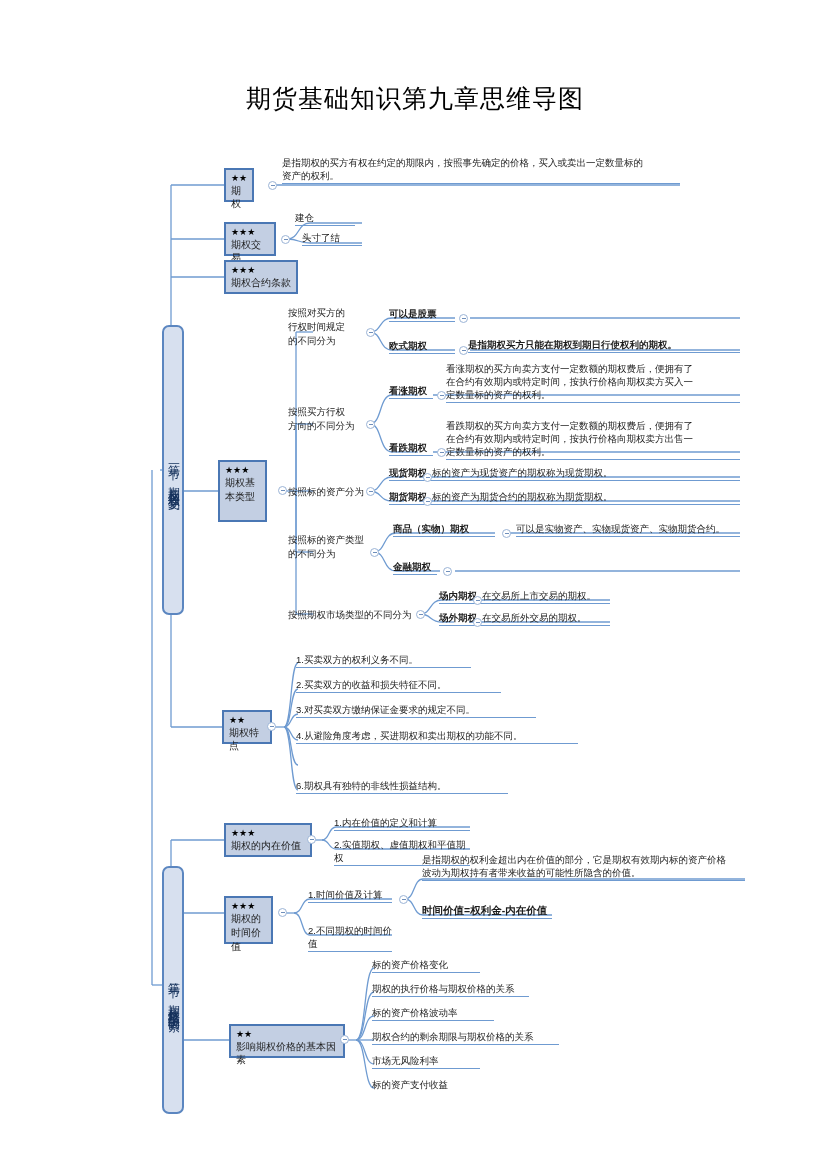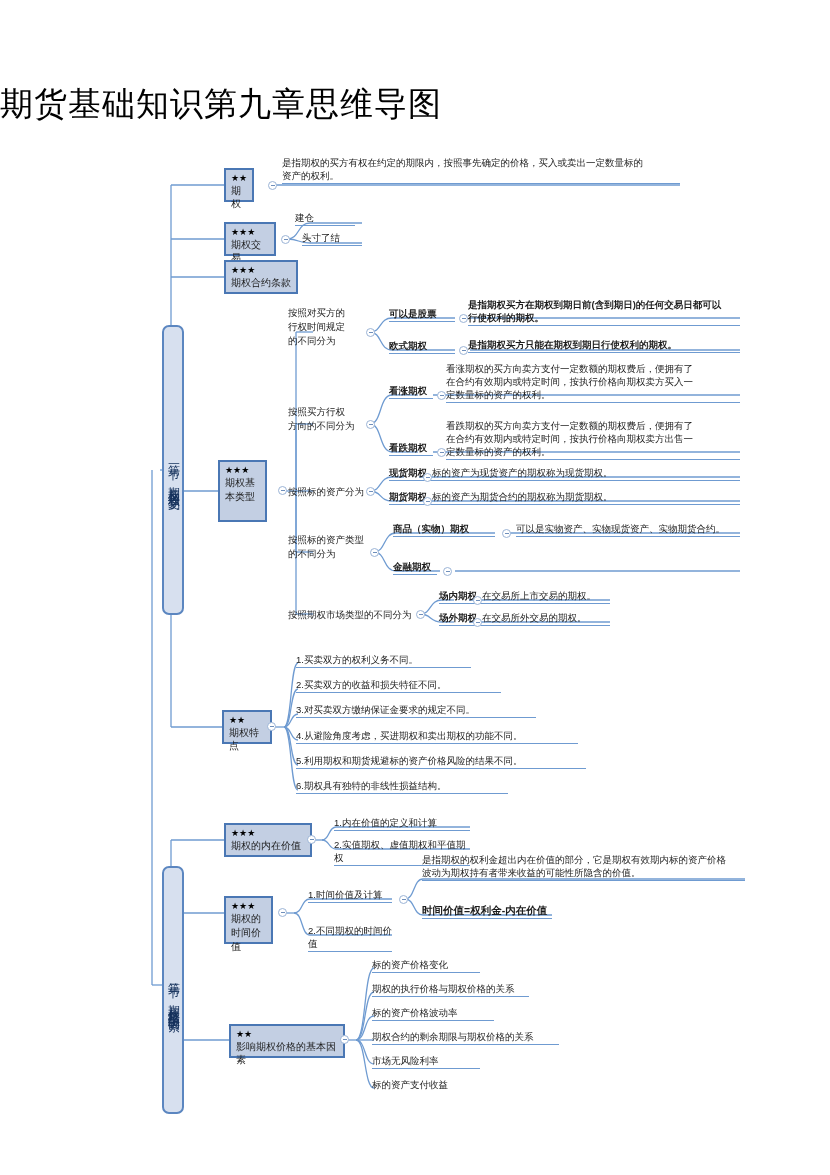--- a/index.html
+++ b/index.html
@@ -5,23 +5,23 @@
   html,body{margin:0;padding:0;background:#ffffff;}
   body{
     width:830px;height:1175px;position:relative;overflow:hidden;
     font-family:"Liberation Sans","DejaVu Sans",sans-serif;
     color:#1a1a1a;
   }
   #canvas{position:absolute;left:0;top:0;width:830px;height:1175px;}
   svg.links{position:absolute;left:0;top:0;width:830px;height:1175px;pointer-events:none;}
 
   .title{
-    position:absolute;left:0;top:82px;width:830px;text-align:left;
+    position:absolute;left:0;top:82px;width:830px;text-align:center;
     font-family:Liberation Serif, serif;
-    font-size:33px;font-weight:400;letter-spacing:1px;color:#000;
+    font-size:25px;font-weight:400;letter-spacing:1px;color:#000;
   }
 
   
   .boxnode{
     position:absolute;box-sizing:border-box;
     border:2px solid #4a77b4;background:#c3cfe3;
     font-size:10px;line-height:13px;color:#1c1c1c;
     padding:3px 5px 3px 5px;
   }
   .boxnode .stars{font-size:9px;letter-spacing:0px;line-height:11px;color:#000;}
@@ -244,22 +244,20 @@
 
   <div class="leaf plain" style="left:288px;top:533px;width:90px;line-height:14px;">按照标的资产类型
 的不同分为</div>
   <div class="toggle" style="left:370px;top:548px;"></div>
 
   <div class="leaf plain" style="left:288px;top:608px;width:130px;">按照期权市场类型的不同分为</div>
   <div class="toggle" style="left:416px;top:610px;"></div>
 
   <div class="leaf b ul" style="left:389px;top:307px;width:66px;">可以是股票</div>
   <div class="toggle" style="left:459px;top:314px;"></div>
-  <div class="leaf b ul" style="left:468px;top:298px;width:272px;">是指期权买方在期权到期日前(含到期日)的任何交易日都可以
-行使权利的期权。</div>
 
   <div class="leaf b ul" style="left:389px;top:339px;width:66px;">欧式期权</div>
   <div class="toggle" style="left:459px;top:346px;"></div>
   <div class="leaf b ul" style="left:468px;top:338px;width:272px;">是指期权买方只能在期权到期日行使权利的期权。</div>
 
   <div class="leaf b ul" style="left:389px;top:384px;width:44px;">看涨期权</div>
   <div class="toggle" style="left:437px;top:391px;"></div>
   <div class="leaf ul" style="left:446px;top:362px;width:294px;">看涨期权的买方向卖方支付一定数额的期权费后，便拥有了
 在合约有效期内或特定时间，按执行价格向期权卖方买入一
 定数量标的资产的权利。</div>
@@ -290,21 +288,20 @@
   <div class="leaf ul" style="left:482px;top:589px;width:128px;">在交易所上市交易的期权。</div>
 
   <div class="leaf b ul" style="left:439px;top:611px;width:44px;">场外期权</div>
   <div class="toggle" style="left:473px;top:618px;"></div>
   <div class="leaf ul" style="left:482px;top:611px;width:128px;">在交易所外交易的期权。</div>
 
   <div class="leaf ul" style="left:296px;top:653px;width:175px;">1.买卖双方的权利义务不同。</div>
   <div class="leaf ul" style="left:296px;top:678px;width:205px;">2.买卖双方的收益和损失特征不同。</div>
   <div class="leaf ul" style="left:296px;top:703px;width:240px;">3.对买卖双方缴纳保证金要求的规定不同。</div>
   <div class="leaf ul" style="left:296px;top:729px;width:282px;">4.从避险角度考虑，买进期权和卖出期权的功能不同。</div>
-  <div class="leaf ul" style="left:296px;top:754px;width:290px;">5.利用期权和期货规避标的资产价格风险的结果不同。</div>
   <div class="leaf ul" style="left:296px;top:779px;width:212px;">6.期权具有独特的非线性损益结构。</div>
 
   <div class="leaf ul" style="left:334px;top:816px;width:136px;">1.内在价值的定义和计算</div>
   <div class="leaf ul" style="left:334px;top:838px;width:136px;">2.实值期权、虚值期权和平值期权</div>
 
   <div class="leaf ul" style="left:308px;top:888px;width:84px;">1.时间价值及计算</div>
   <div class="toggle" style="left:399px;top:895px;"></div>
   <div class="leaf ul" style="left:308px;top:924px;width:84px;">2.不同期权的时间价值</div>
 
   <div class="leaf ul" style="left:422px;top:853px;width:323px;">是指期权的权利金超出内在价值的部分，它是期权有效期内标的资产价格

